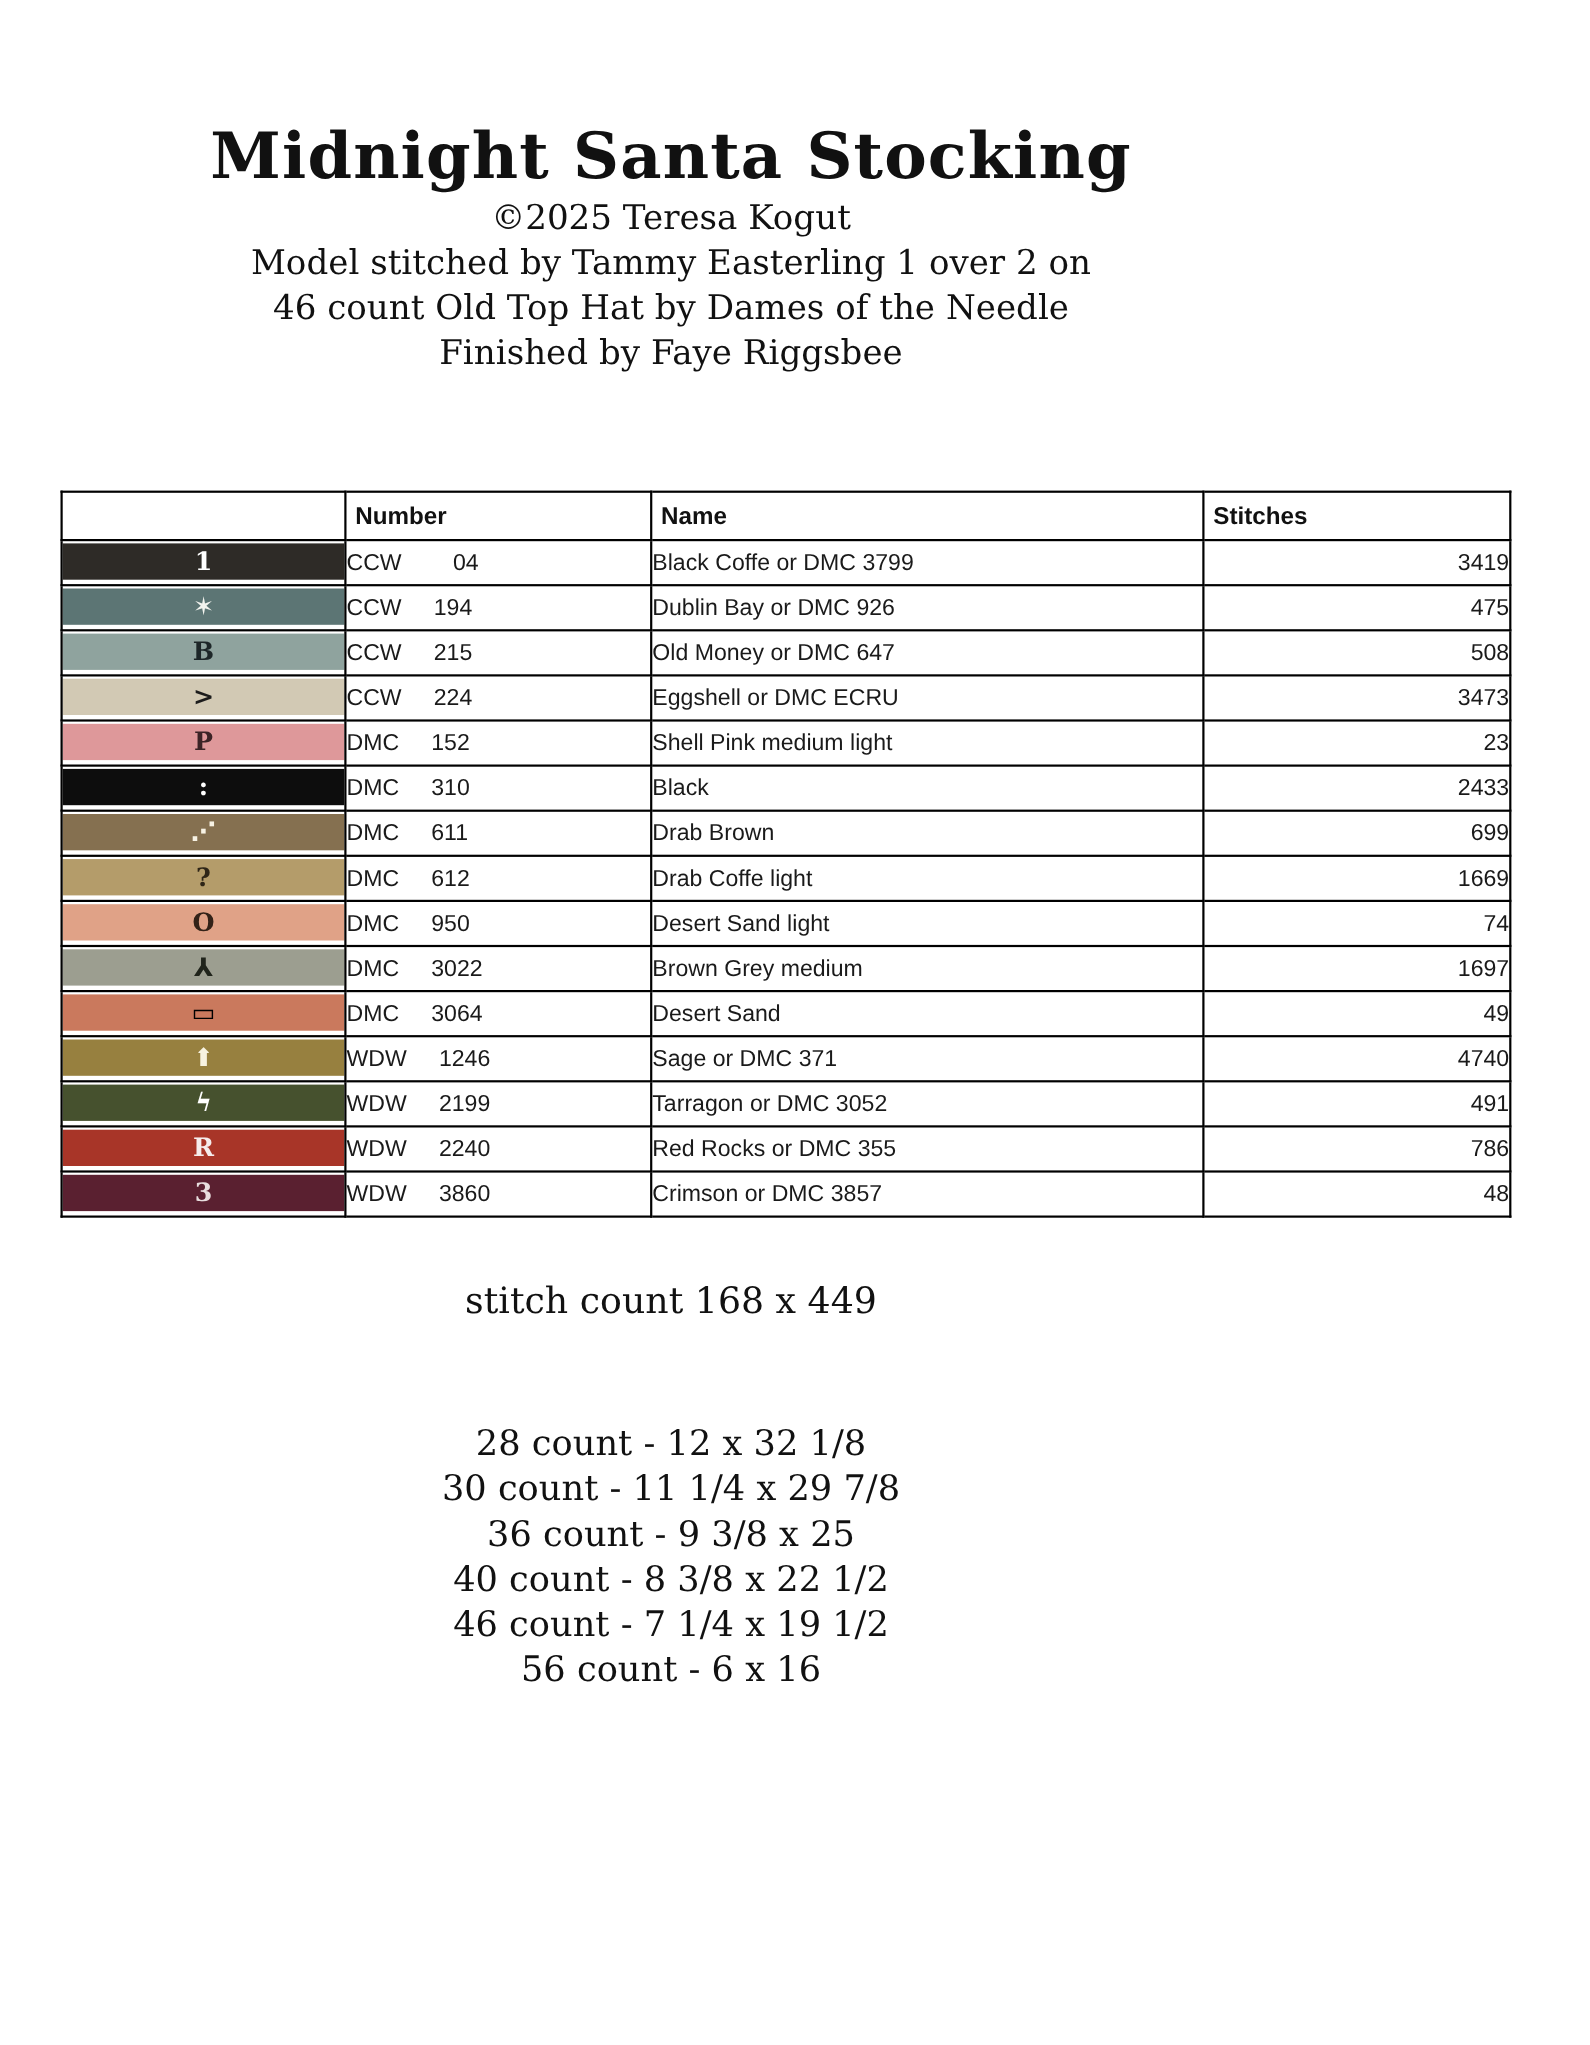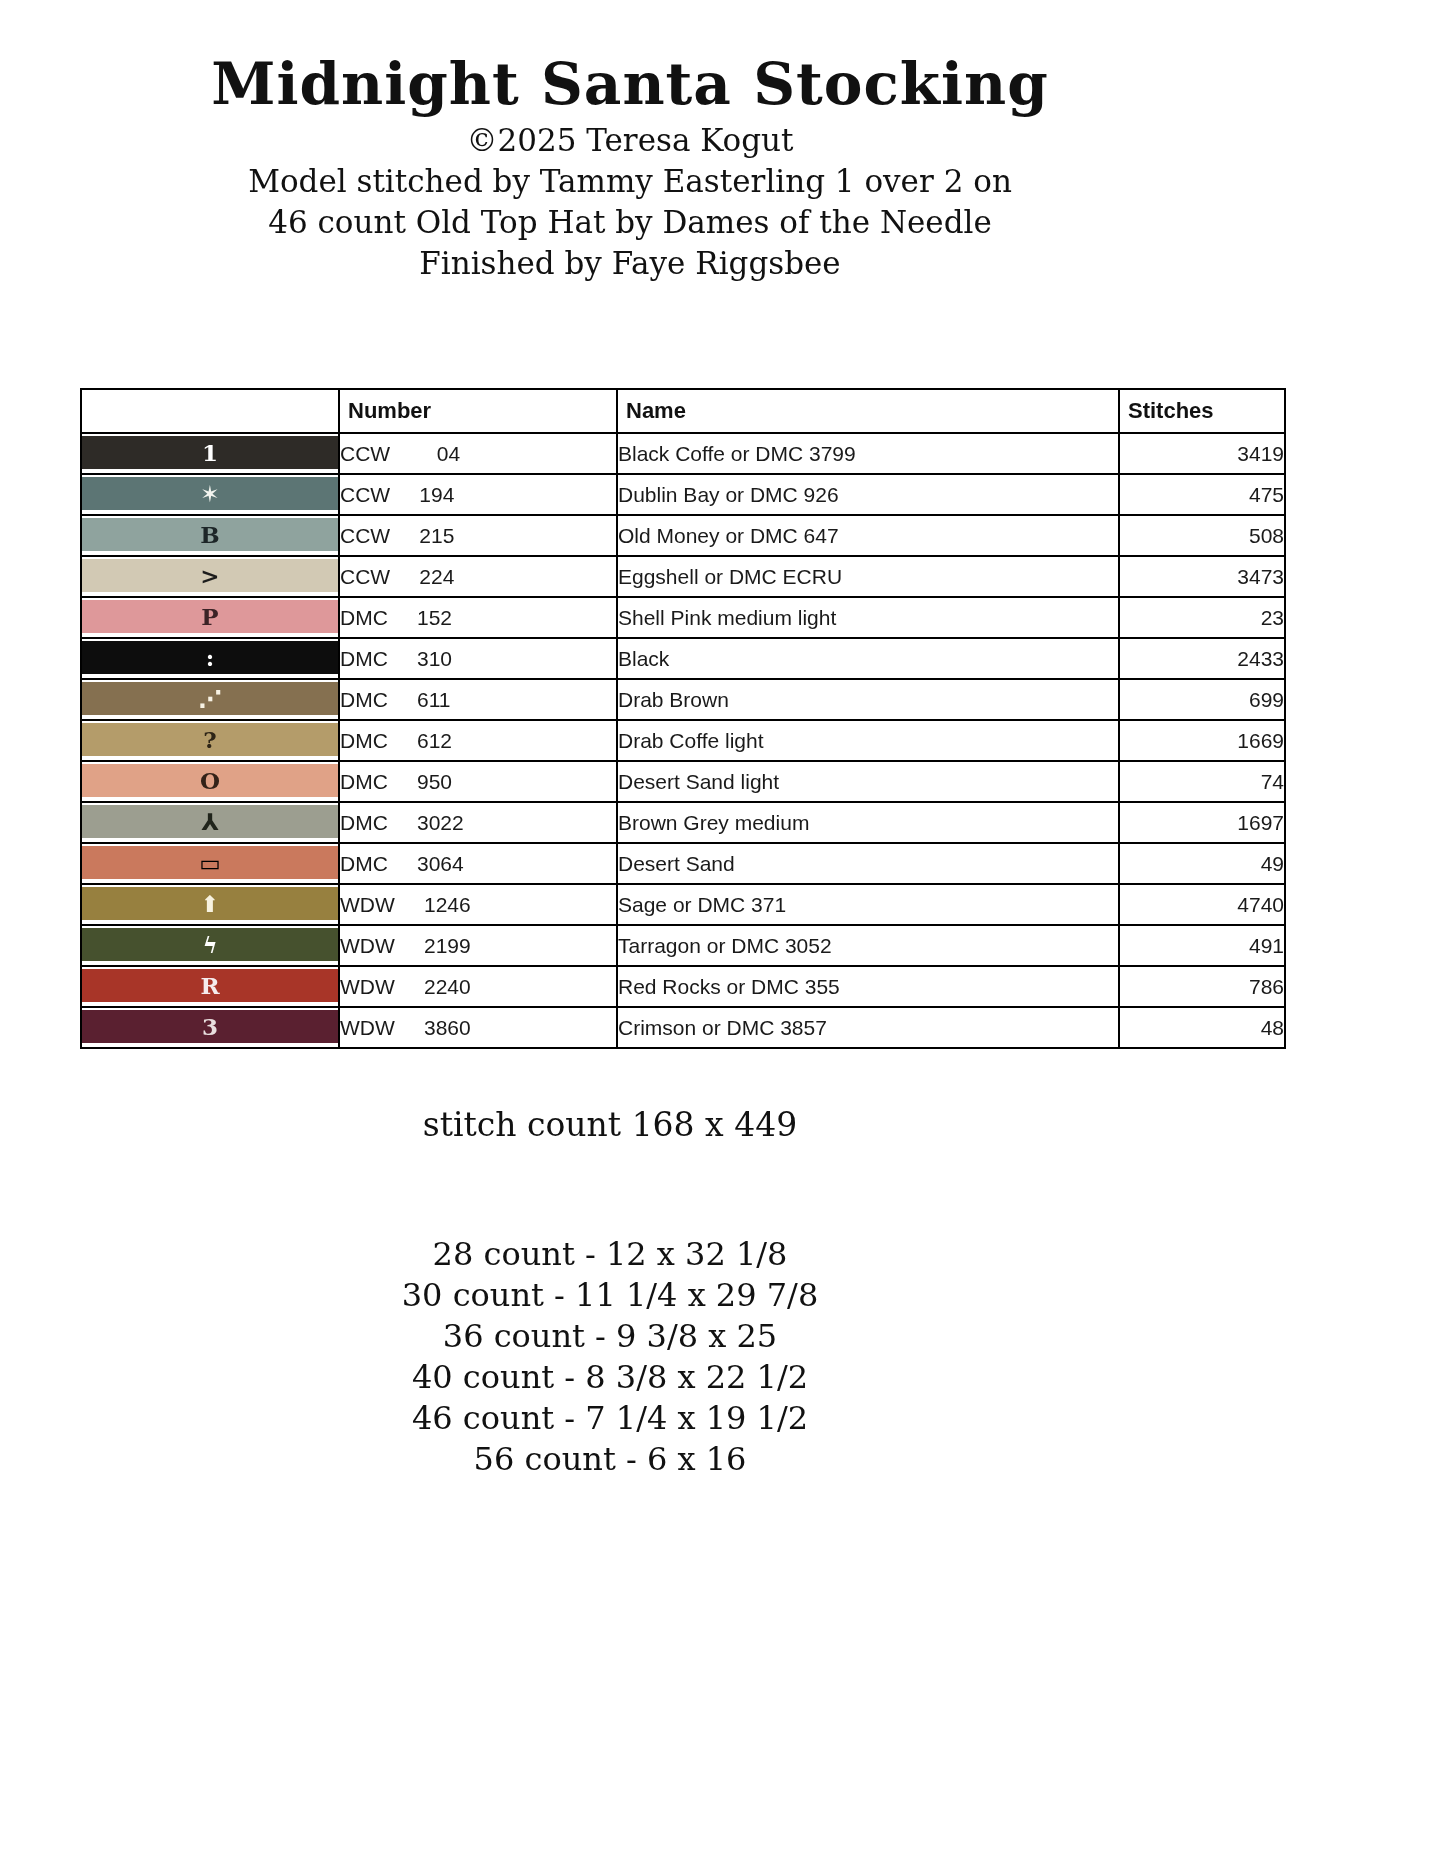--- a/index.html
+++ b/index.html
@@ -10,39 +10,39 @@
     margin:0 auto;
     background:#ffffff;
     color:#111;
     font-family:"DejaVu Serif", serif;
     overflow:hidden;
   }
   .center-col {
     width:1220px;
     text-align:center;
   }
-  .header-block { padding-top:48px;margin-left:20px; }
+  .header-block { padding-top:106px; }
   .title {
     margin:0;
     font-size:58px;
     line-height:72px;
     font-weight:bold;
     letter-spacing:1px;
     font-family:"DejaVu Serif", serif;
   }
   .credit {
     margin:0;
     font-size:31px;
     line-height:41px;
   }
   table.legend {
     border-collapse:collapse;
     table-layout:fixed;
-    width:1206px;
-    margin:104px 0 0 80px;
+    width:1319px;
+    margin:104px 0 0 55px;
     font-family:"Liberation Sans", sans-serif;
   }
   table.legend th, table.legend td {
     border:2px solid #000;
     padding:0;
   }
   th.col-swatch   { width:248px; }
   th.col-number   { width:268px; }
   th.col-name     { width:492px; }
   th.col-stitches { width:auto;  }

